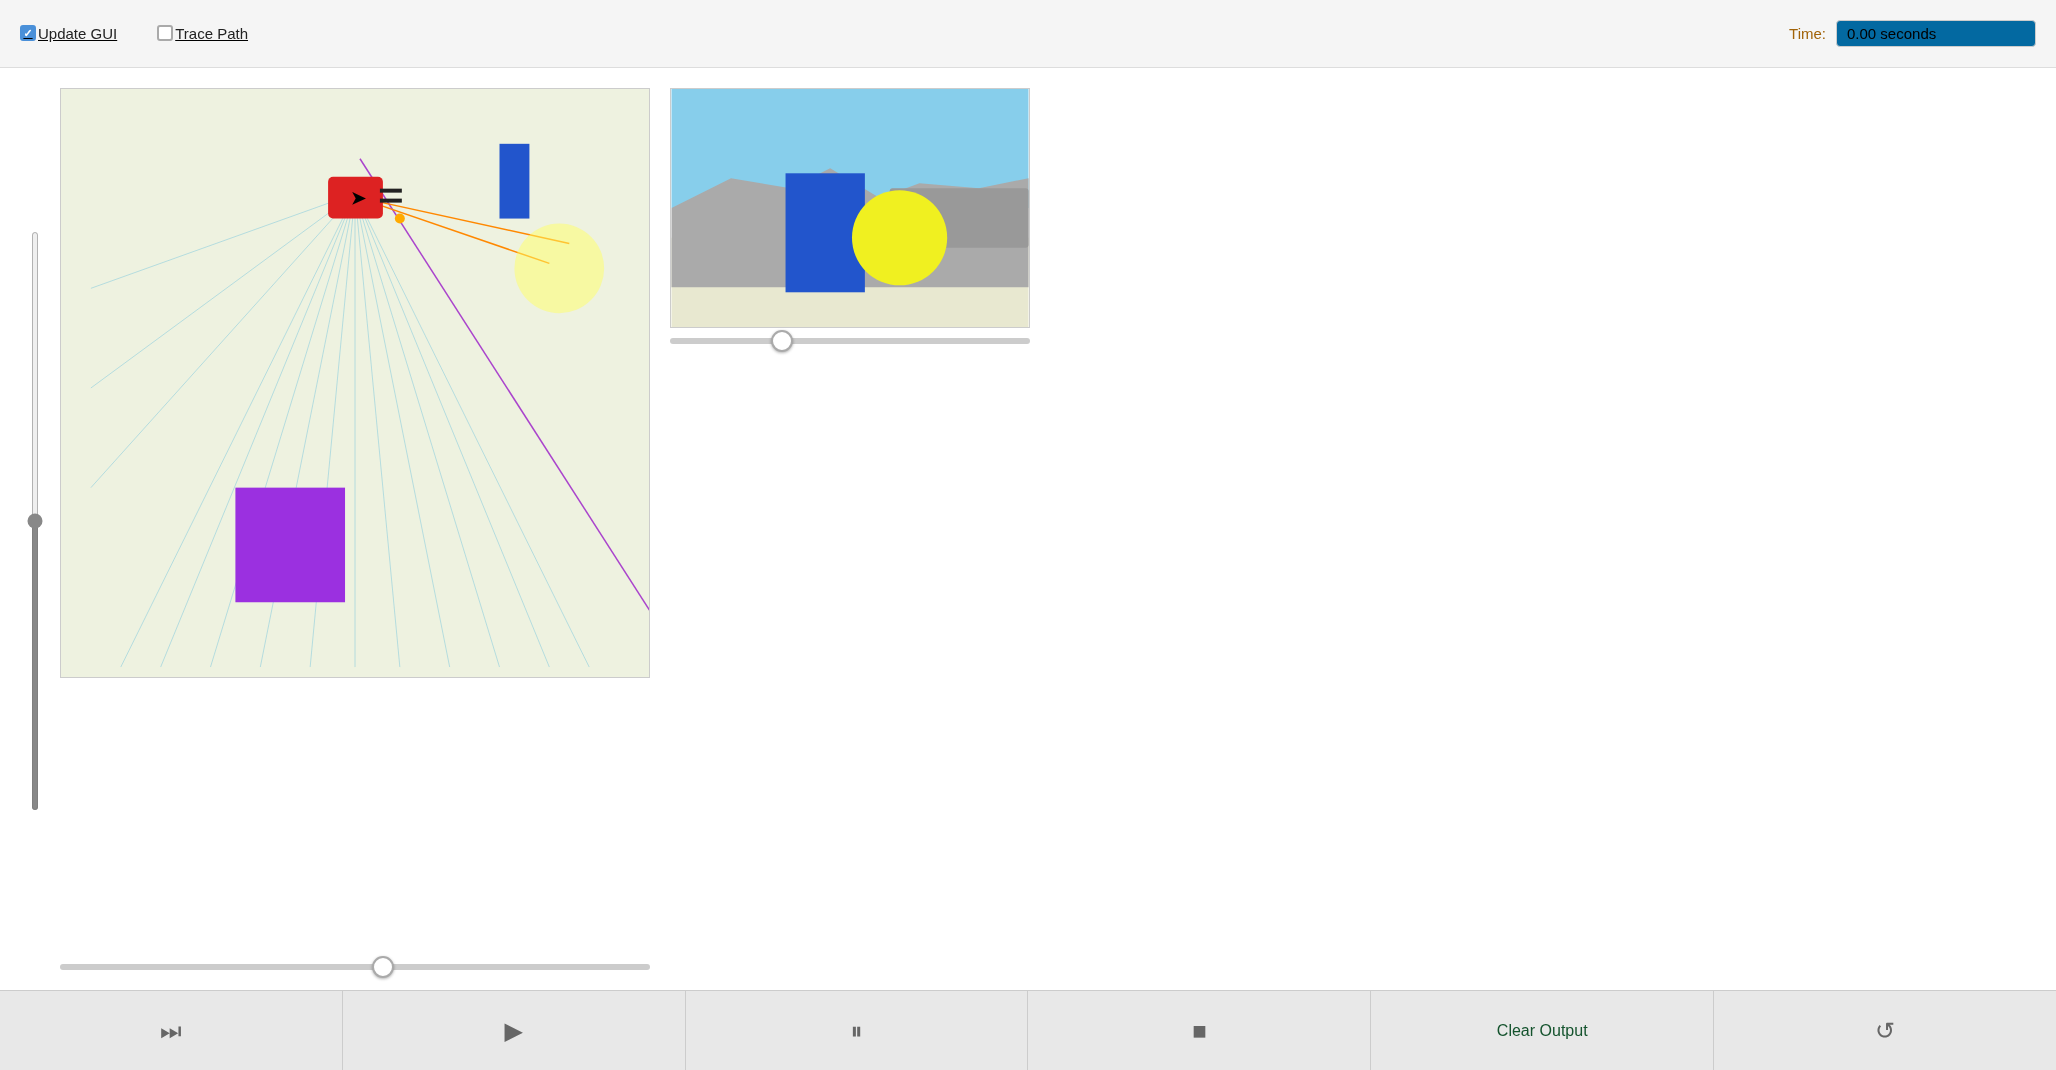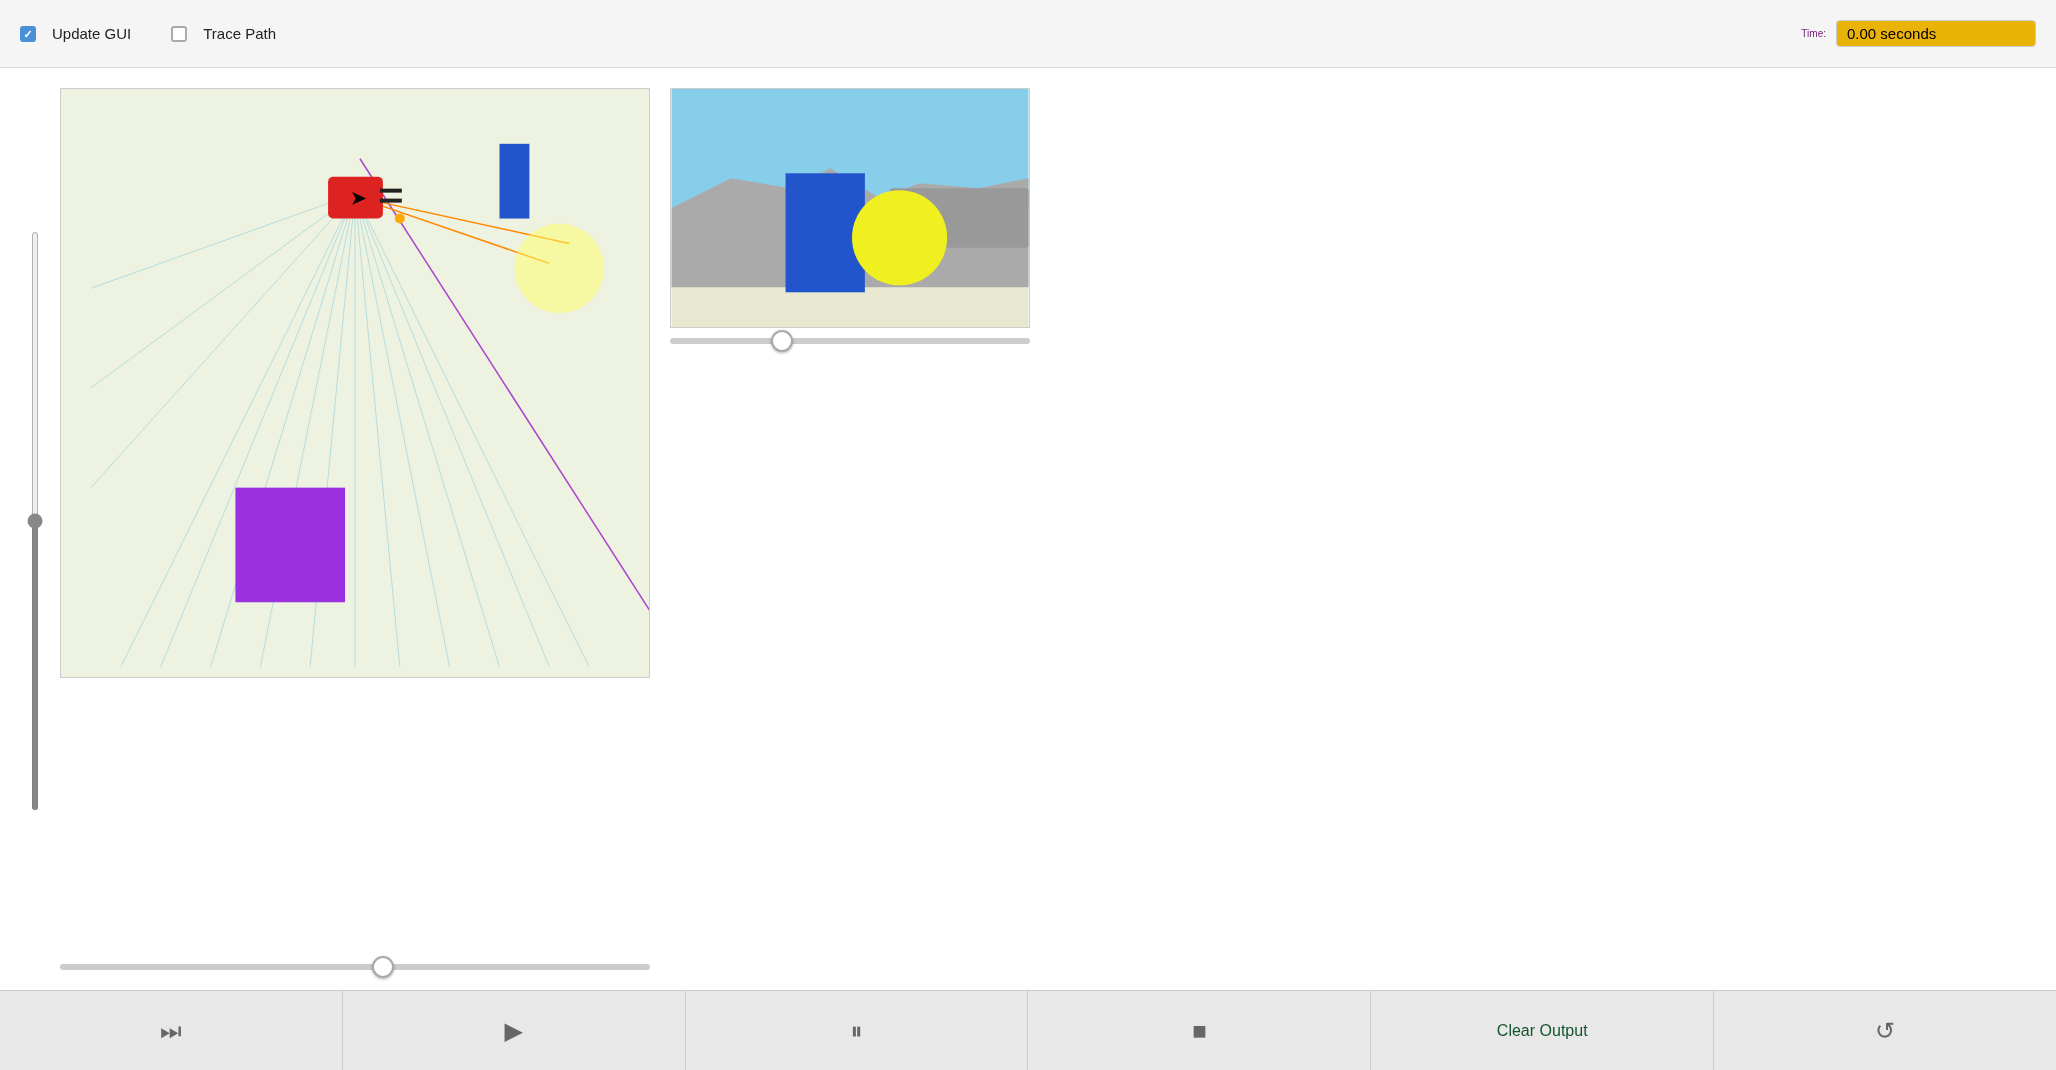--- a/index.html
+++ b/index.html
@@ -19,22 +19,23 @@
       align-items: center;
       padding: 10px 20px;
       background: #f5f5f5;
       border-bottom: 1px solid #ddd;
       gap: 40px;
       height: 68px;
       flex-shrink: 0;
     }
     .toolbar-item {
       display: flex;
-      align-items: flex-end;
-      gap: 16px;
+      align-items: flex-start;
+      gap: 2px;
+      text-decoration: underline;
     }
     .toolbar-label {
       font-size: 15px;
       color: #222;
     }
     .checkbox-custom {
       width: 16px;
       height: 16px;
       border: 2px solid #4a90d9;
       background: #4a90d9;
@@ -58,30 +59,30 @@
       border-radius: 3px;
       cursor: pointer;
     }
     .time-section {
       margin-left: auto;
       display: flex;
       align-items: center;
       gap: 10px;
     }
     .time-label {
-      font-size: 10px;
-      color: #701a75;
+      font-size: 15px;
+      color: #a16207;
     }
     .time-input {
       border: 1px solid #ccc;
       border-radius: 4px;
       padding: 4px 10px;
       font-size: 15px;
       width: 200px;
-      background: #eab308;
+      background: #0369a1;
       outline: none;
     }
 
     
     .main-content {
       display: flex;
       flex: 1;
       padding: 20px;
       gap: 20px;
       background: white;

